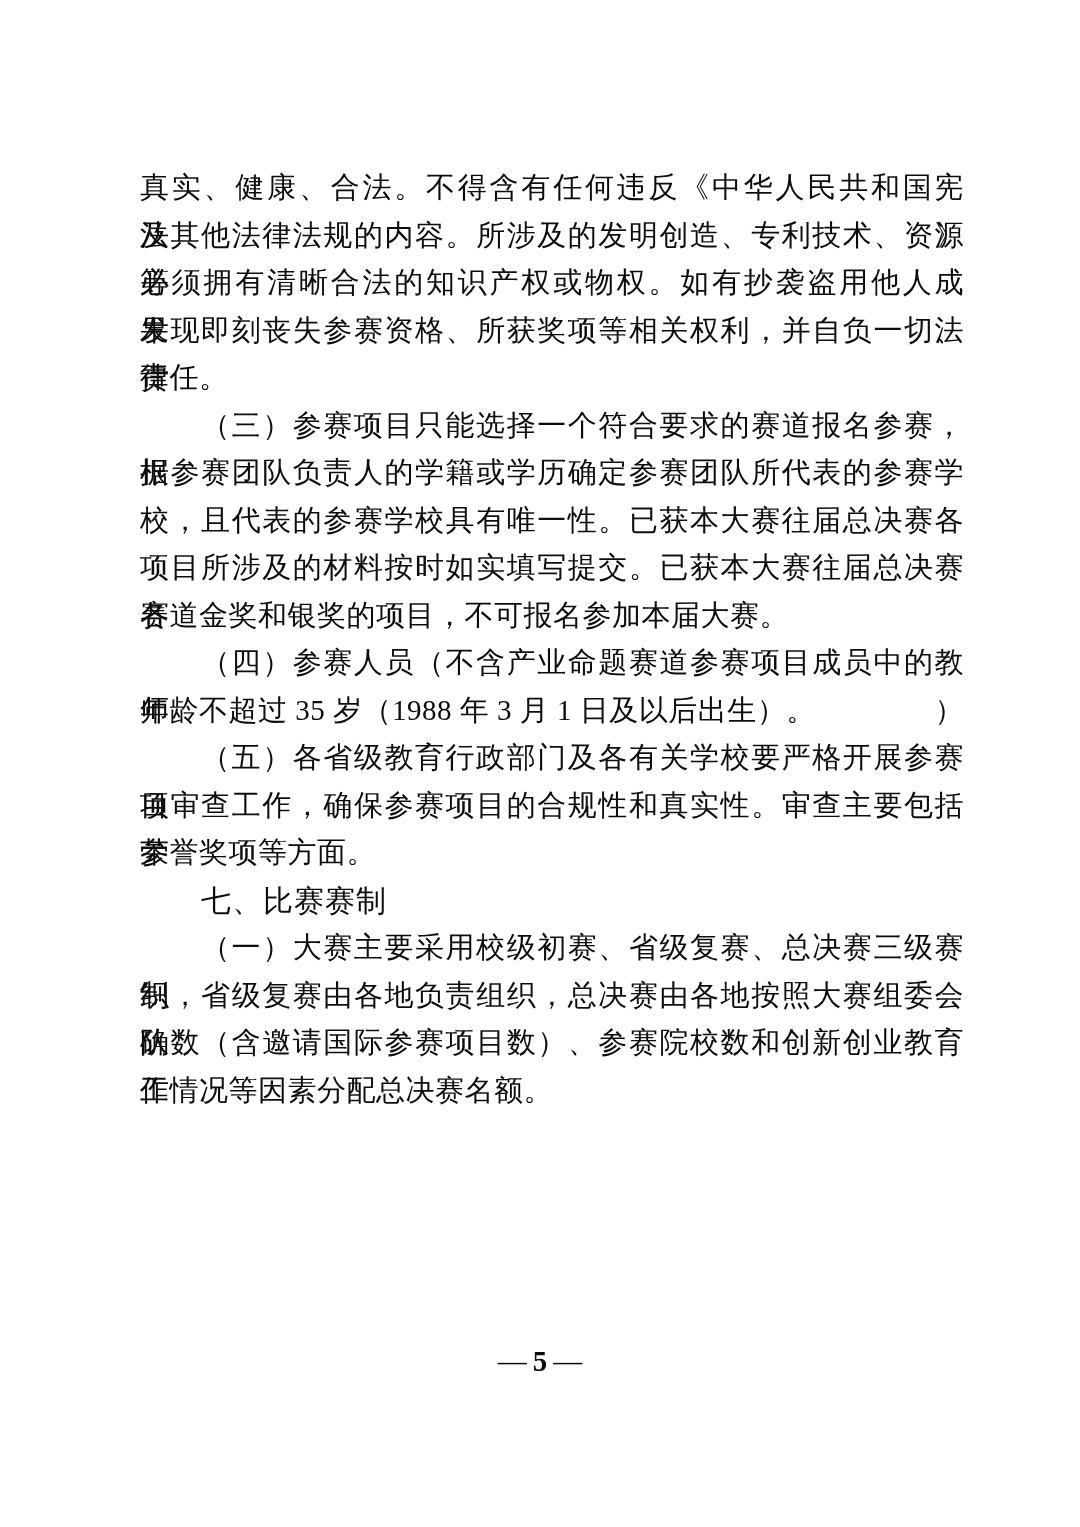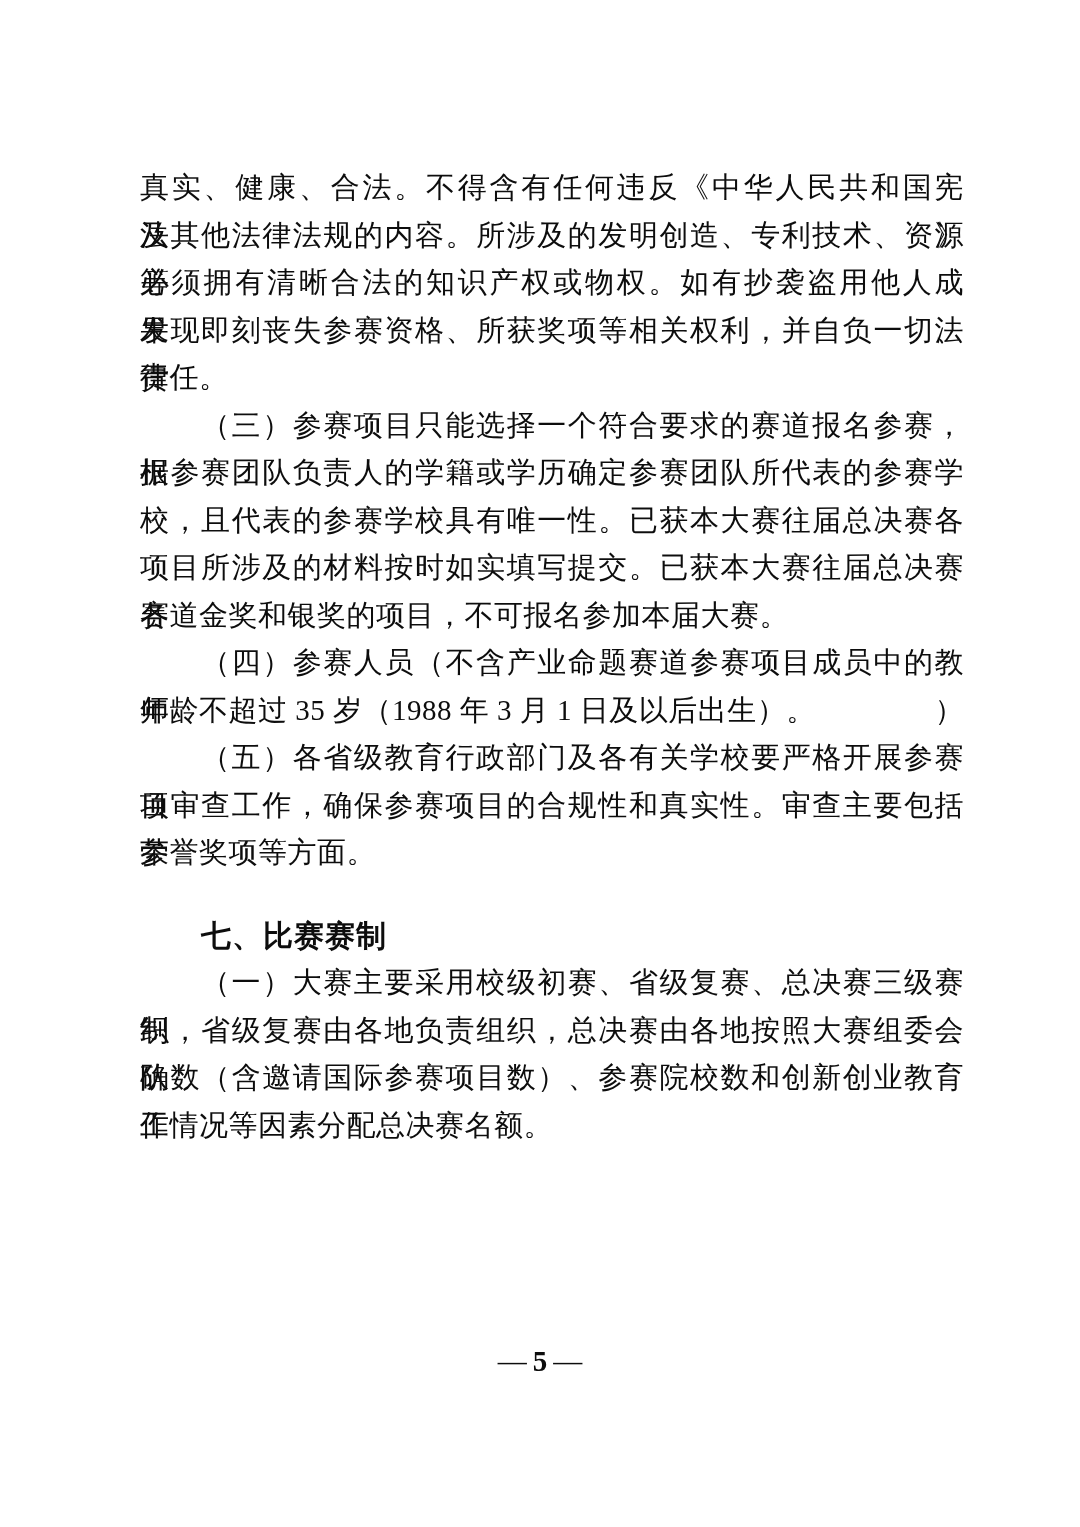--- a/index.html
+++ b/index.html
@@ -32,24 +32,23 @@
   .j {
     text-align: justify;
     text-align-last: justify;
     -moz-text-align-last: justify;
     text-justify: inter-character;
   }
   
   .ind { text-indent: 61px; font-family: Liberation Serif, serif; }
   .heading {
     font-family: "Liberation Sans", "DejaVu Sans", sans-serif;
-    font-weight: bold;
+    font-weight: normal;
     font-size: 30px;
     letter-spacing: 1px;
-    margin-top: 35px;
   }
   .footer {
     position: absolute;
     top: 1340px;
     left: 0;
     width: 100%;
     height: 42px;
     line-height: 42px;
     text-align: center;
     font-size: 29px;

